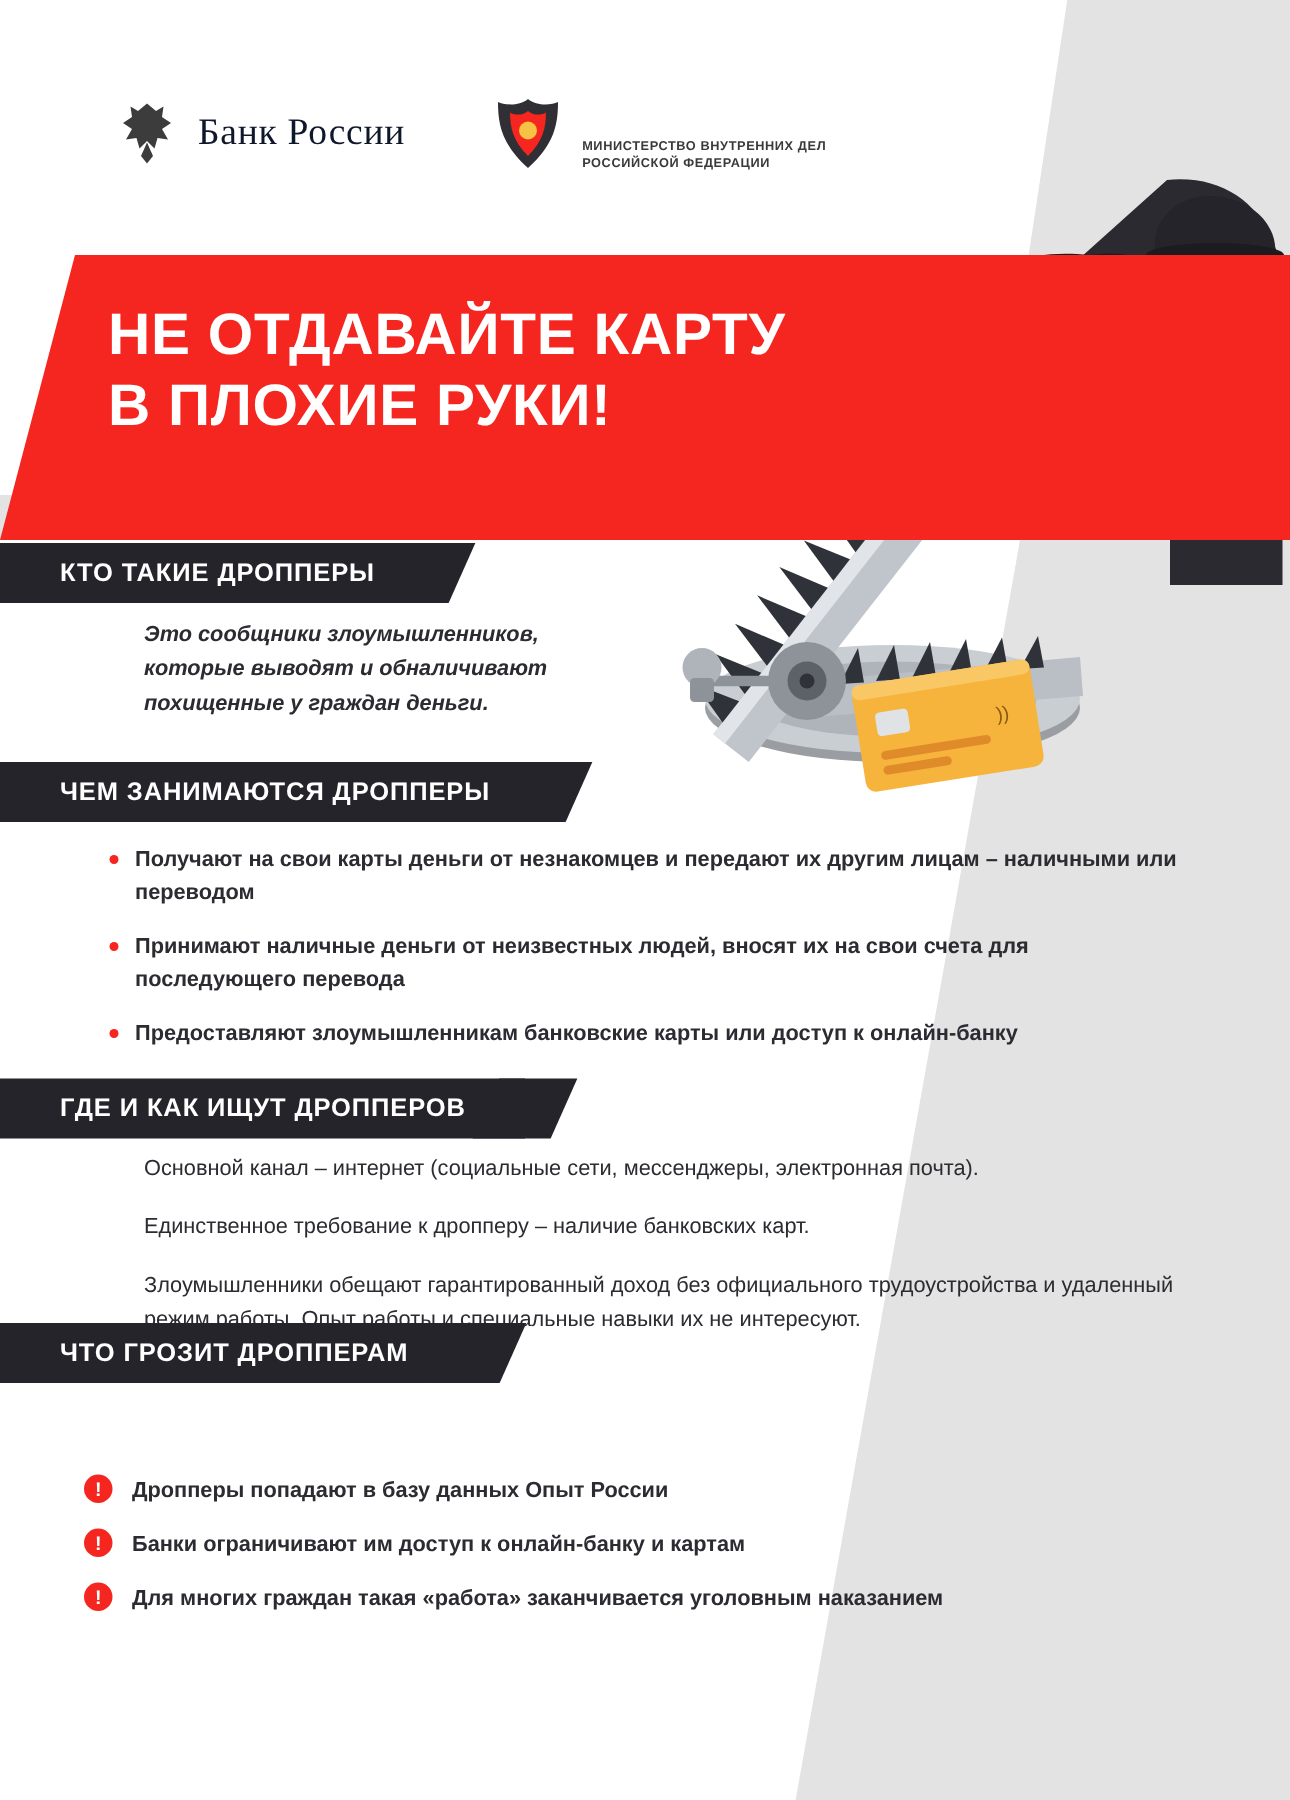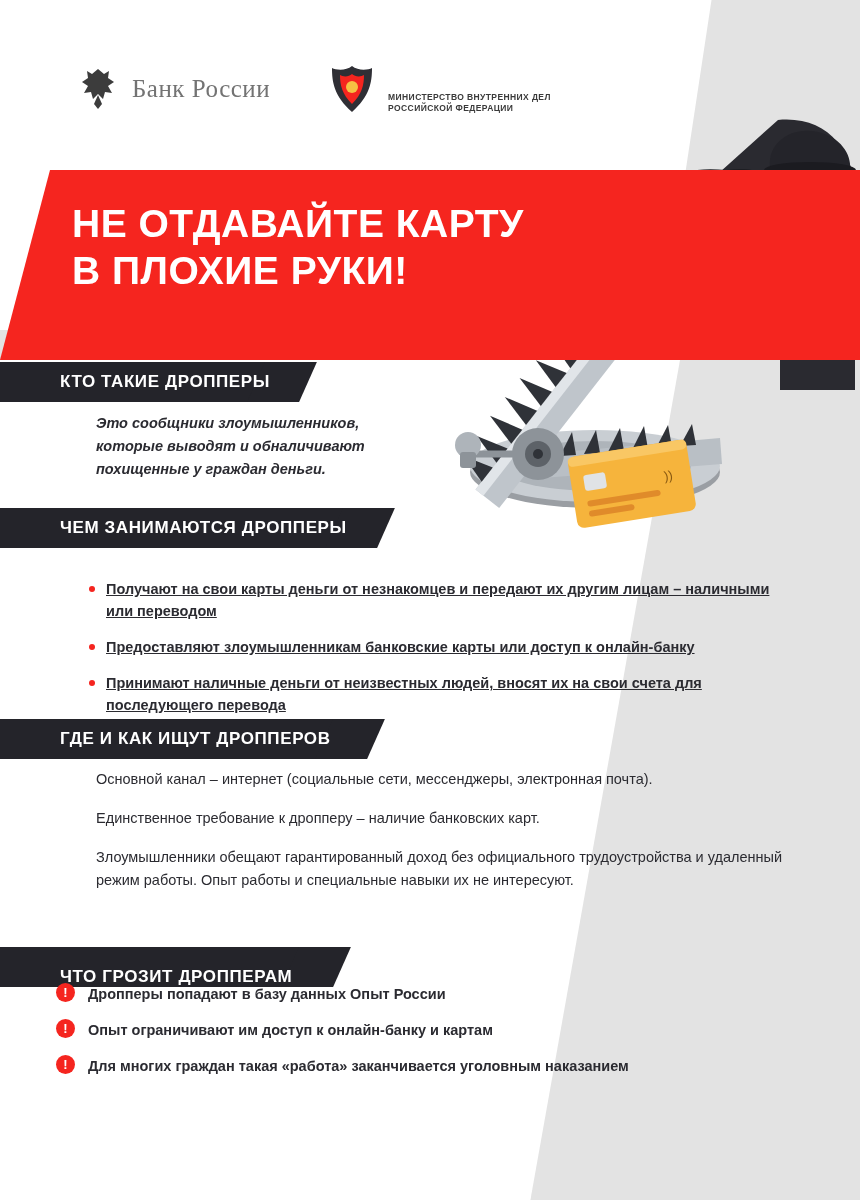--- a/index.html
+++ b/index.html
@@ -69,21 +69,21 @@
     display: flex;
     align-items: center;
     gap: 14px;
   }
   .eagle-box {
     width: 40px; height: 46px;
     position: relative;
   }
   .logo-cbr-text {
     font-size: 25px;
-    color: #737373;
+    color: #0f172a;
     font-family: "Liberation Serif", serif;
     letter-spacing: .5px;
     white-space: nowrap;
   }
   .logo-mvd {
     display: flex;
     align-items: flex-end;
     gap: 12px;
   }
   .mvd-emblem { width: 48px; height: 50px; position: relative;}
@@ -128,21 +128,21 @@
     left: 0;
     height: 40px;
     background: #24242a;
     color: #ffffff;
     font-size: 17px;
     font-weight: bold;
     letter-spacing: .6px;
     text-transform: uppercase;
     display: flex;
     align-items: center;
-    padding-left: 60px;
+    padding-left: 40px;
     z-index: 5;
     box-sizing: border-box;
   }
   .sec-head span { position: relative; z-index: 2; }
   .sec-head::after {
     content: "";
     position: absolute;
     right: -26px; top: 0;
     width: 52px; height: 40px;
     background: #24242a;
@@ -153,21 +153,21 @@
   .block {
     position: absolute;
     z-index: 5;
     color: #2b2b31;
     font-size: 14.5px;
     line-height: 23px;
   }
   .para { margin: 0 0 16px 0; }
   .para:last-child { margin-bottom: 0; }
 
-  ul.bullets { margin: 16px; padding: 0; list-style: none; text-decoration: underline; }
+  ul.bullets { margin: 0; padding: 0; list-style: none; }
   ul.bullets li {
     position: relative;
     padding-left: 18px;
     margin-bottom: 14px;
     font-size: 14.5px;
     line-height: 22px;
     font-weight: bold;
     color: #2b2b31;
   }
   ul.bullets li:last-child { margin-bottom: 0; }
@@ -341,46 +341,46 @@
   <div class="block intro-text" style="top:412px;left:96px;width:300px;">
     <p class="para">Это сообщники злоумышленников, которые выводят и обналичивают похищенные у граждан деньги.</p>
   </div>
 
   <div class="sec-head" style="top:508px;width:360px;">
     <span>ЧЕМ ЗАНИМАЮТСЯ ДРОППЕРЫ</span>
   </div>
   <div class="block" style="top:562px;left:72px;width:720px;">
     <ul class="bullets">
       <li>Получают на свои карты деньги от незнакомцев и передают их другим лицам – наличными или переводом</li>
+      <li>Принимают наличные деньги от неизвестных людей, вносят их на свои счета для последующего перевода</li>
       <li>Предоставляют злоумышленникам банковские карты или доступ к онлайн-банку</li>
-      <li>Принимают наличные деньги от неизвестных людей, вносят их на свои счета для последующего перевода</li>
     </ul>
   </div>
 
   <div class="sec-head" style="top:719px;width:350px;text-align:center;">
     <span>ГДЕ И КАК ИЩУТ ДРОППЕРОВ</span>
   </div>
   <div class="block" style="top:768px;left:96px;width:700px;">
     <p class="para">Основной канал – интернет (социальные сети, мессенджеры, электронная почта).</p>
     <p class="para">Единственное требование к дропперу – наличие банковских карт.</p>
     <p class="para">Злоумышленники обещают гарантированный доход без официального трудоустройства и удаленный режим работы. Опыт работы и специальные навыки их не интересуют.</p>
   </div>
 
-  <div class="sec-head" style="top:947px;width:316px;align-items:flex-end;">
+  <div class="sec-head" style="top:882px;width:316px;">
     <span>ЧТО ГРОЗИТ ДРОППЕРАМ</span>
   </div>
   <div class="block" style="top:984px;left:56px;width:760px;">
     <ul class="warnings">
       <li>
         <span class="warn-icon">!</span>
         <span>Дропперы попадают в базу данных Опыт России</span>
       </li>
       <li>
         <span class="warn-icon">!</span>
-        <span>Опыт ограничивают им доступ к онлайн-банку и картам</span>
+        <span>Банки ограничивают им доступ к онлайн-банку и картам</span>
       </li>
       <li>
         <span class="warn-icon">!</span>
         <span>Для многих граждан такая «работа» заканчивается уголовным наказанием</span>
       </li>
     </ul>
   </div>
 
 </div>
 

